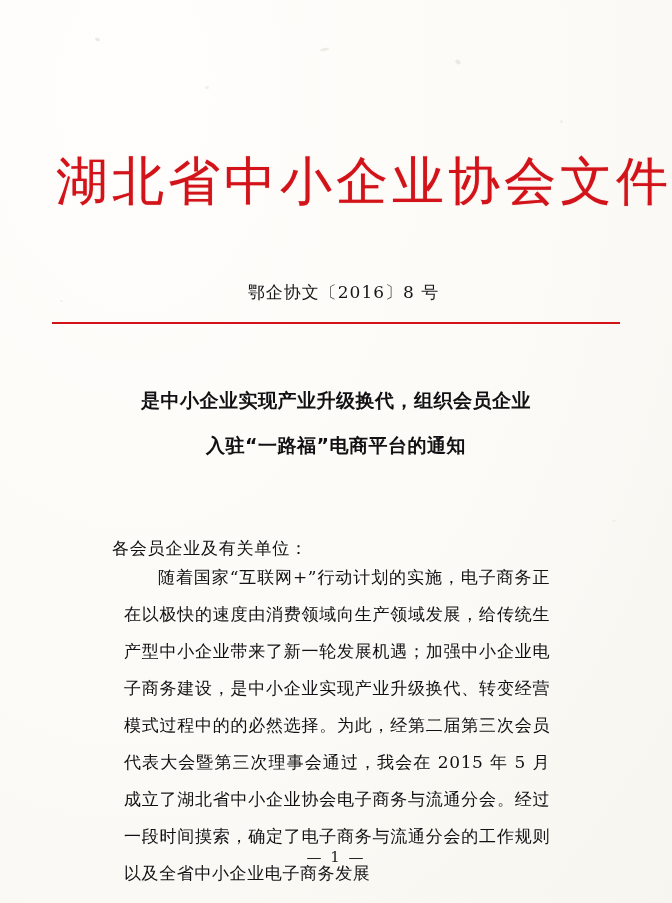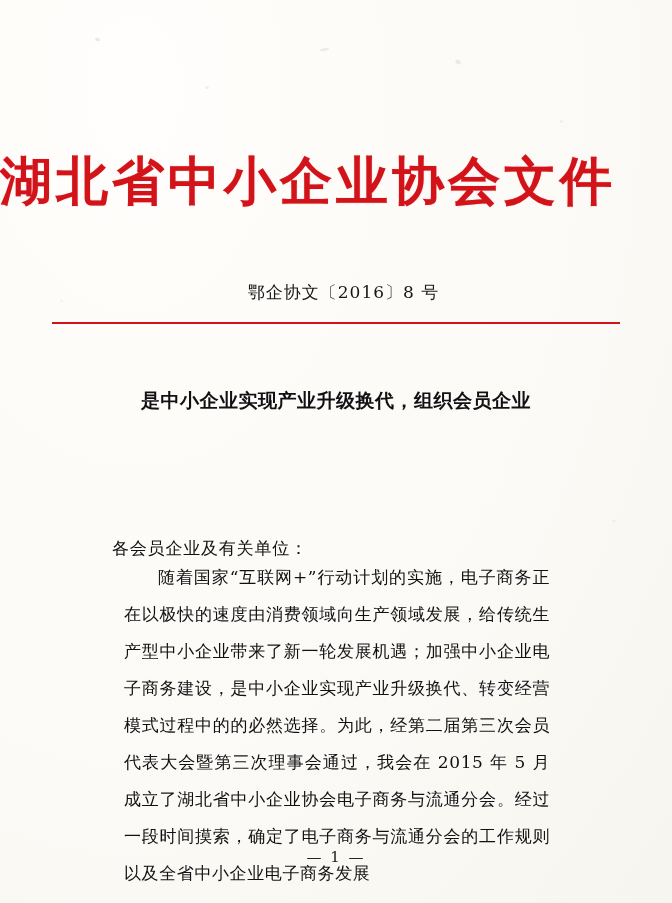--- a/index.html
+++ b/index.html
@@ -36,24 +36,24 @@
   .sp5 { left: 560px; top: 120px; width: 3px;  height: 3px; opacity:.3;}
   .sp6 { left: 60px;  top: 300px; width: 3px;  height: 2px; opacity:.3;}
   .sp7 { left: 612px; top: 520px; width: 4px;  height: 2px; opacity:.3;}
   .sp8 { left: 140px; top: 880px; width: 5px;  height: 2px; opacity:.28;}
 
   .doc-title {
     position: absolute;
     left: 0;
     right: 0;
     top: 152px;
-    text-align: left;
+    text-align: right;
     color: #d2131a;
     font-family: "DejaVu Sans", "Liberation Sans", sans-serif;
-    font-weight: bold;
+    font-weight: normal;
     font-size: 52px;
     letter-spacing: 4px;
     line-height: 1.15;
     text-shadow: 0 0 1px rgba(210,19,26,0.5);
   }
 
   .doc-number {
     position: absolute;
     left: 0;
     right: 0;
@@ -142,20 +142,21 @@
   <div class="speck sp8"></div>
 
   <div class="doc-title">湖北省中小企业协会文件</div>
 
   <div class="doc-number">鄂企协文〔2016〕8 号</div>
 
   <div class="red-rule"></div>
 
   <div class="subject">
     <div>是中小企业实现产业升级换代，组织会员企业</div>
+    <div>入驻“一路福”电商平台的通知</div>
   </div>
 
   <div class="salutation">各会员企业及有关单位：</div>
 
   <div class="body-text">
     <p>随着国家“互联网+”行动计划的实施，电子商务正在以极快的速度由消费领域向生产领域发展，给传统生产型中小企业带来了新一轮发展机遇；加强中小企业电子商务建设，是中小企业实现产业升级换代、转变经营模式过程中的的必然选择。为此，经第二届第三次会员代表大会暨第三次理事会通过，我会在 2015 年 5 月成立了湖北省中小企业协会电子商务与流通分会。经过一段时间摸索，确定了电子商务与流通分会的工作规则以及全省中小企业电子商务发展</p>
   </div>
 
   <div class="page-number">— 1 —</div>
 

